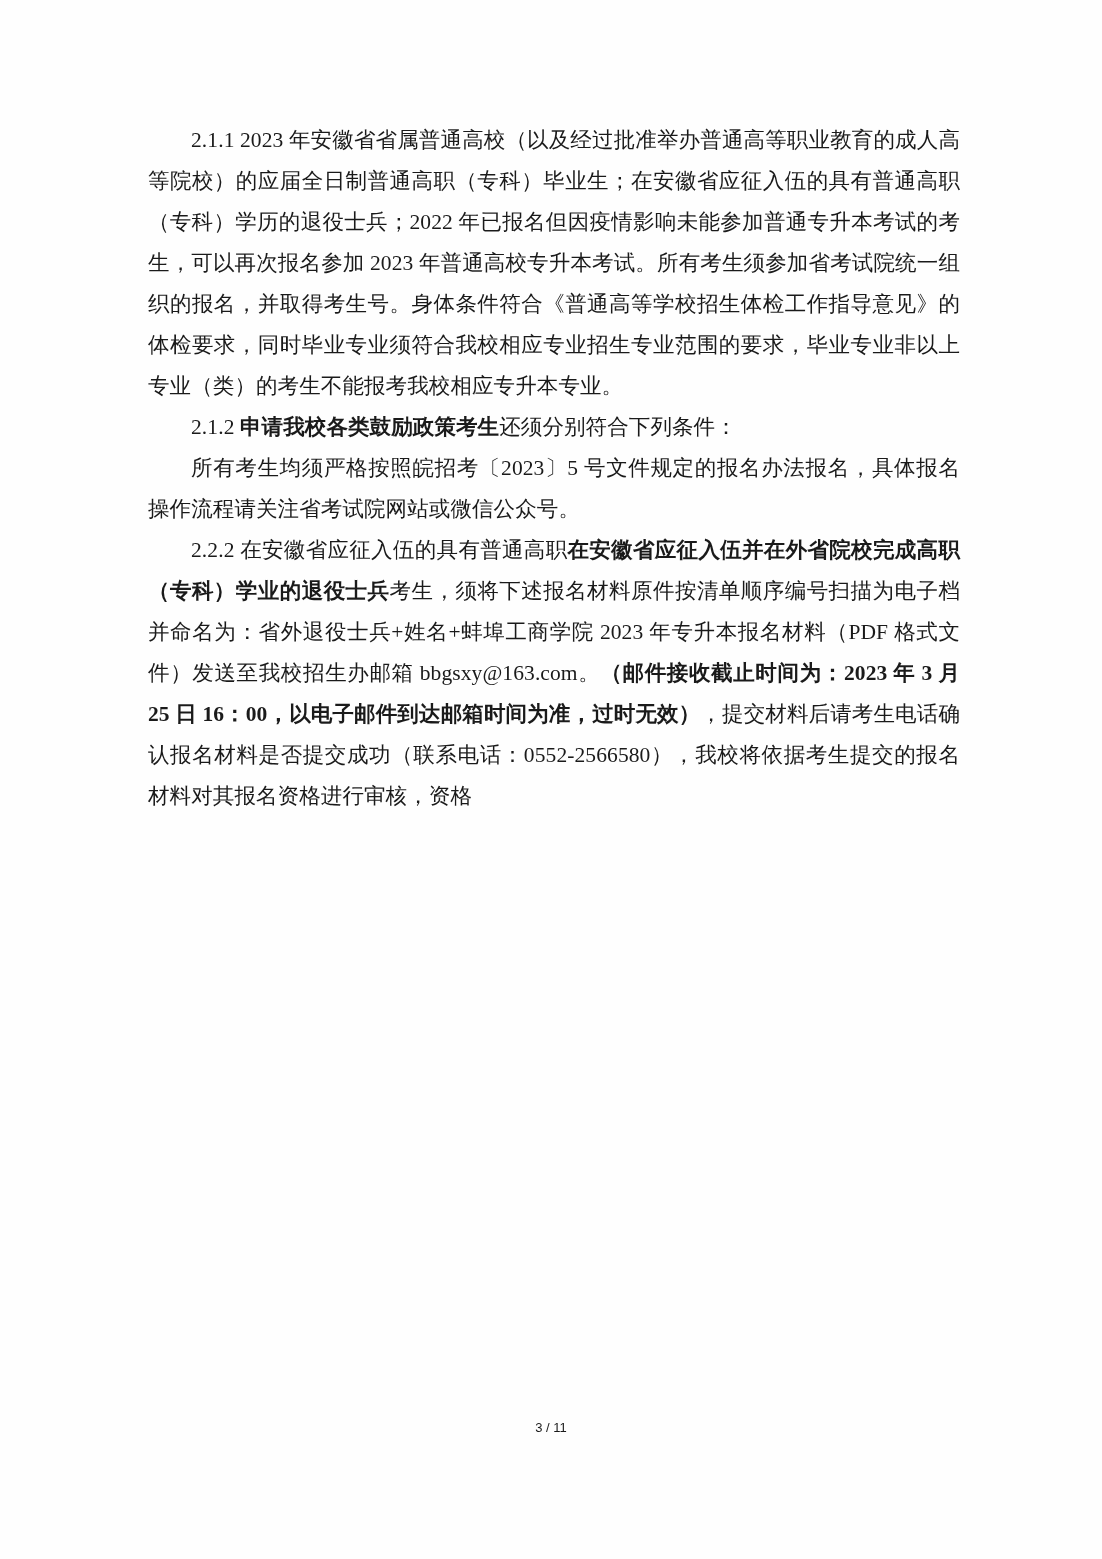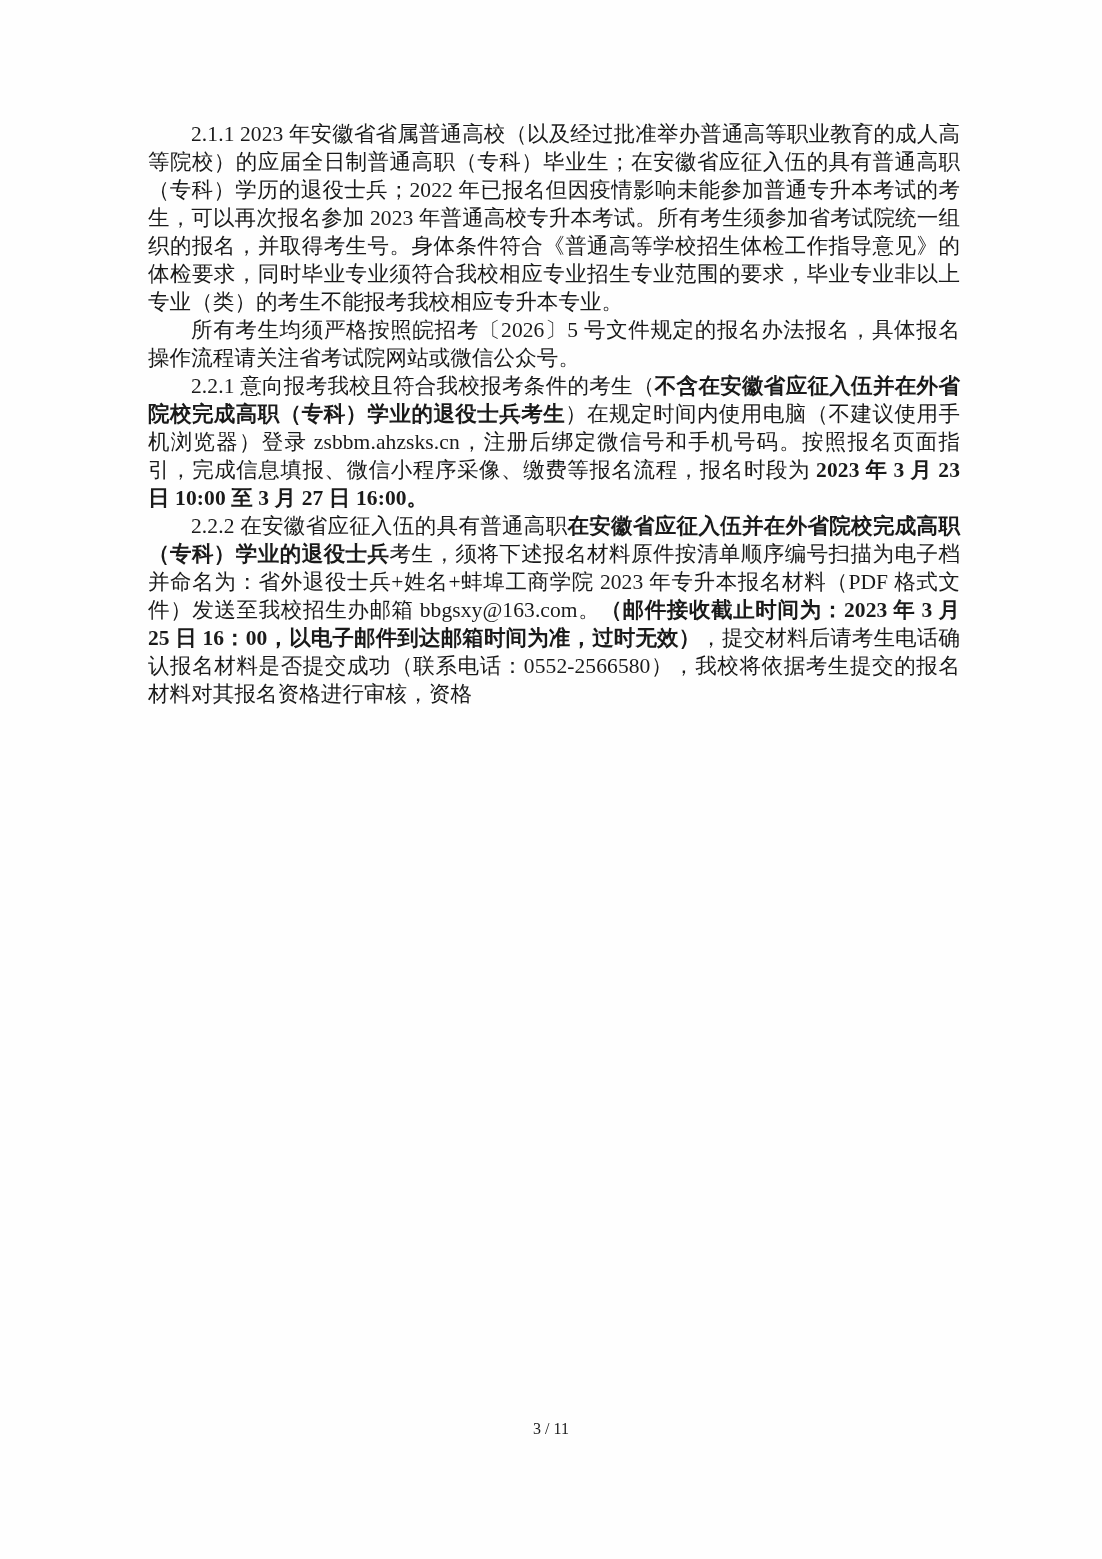--- a/index.html
+++ b/index.html
@@ -25,46 +25,46 @@
   }
   .content {
     position: absolute;
     left: 148px;
     top: 120px;
     width: 812px;
   }
   p {
     margin: 0;
     font-size: 21.5px;
-    line-height: 28px;
+    line-height: 41px;
     text-align: justify;
     text-justify: inter-ideograph;
     letter-spacing: 0.1px;
   }
   p.indent2 {
     text-indent: 43px;
   }
   b, .b {
     font-weight: bold;
   }
   .footer {
     position: absolute;
     left: 0;
     top: 1420px;
     width: 1102px;
     text-align: center;
-    font-size: 16px;
-    font-family: Liberation Serif, serif;
+    font-size: 13px;
+    font-family: Liberation Sans, sans-serif;
     color: #1a1a1a;
   }
 </style>
 </head>
 <body>
 
 <div class="page">
   <div class="content" id="body-content">
       <p class="indent2"><span>2.1.1 2023 年安徽省省属普通高校（以及经过批准举办普通高等职业教育的成人高等院校）的应届全日制普通高职（专科）毕业生；在安徽省应征入伍的具有普通高职（专科）学历的退役士兵；2022 年已报名但因疫情影响未能参加普通专升本考试的考生，可以再次报名参加 2023 年普通高校专升本考试。所有考生须参加省考试院统一组织的报名，并取得考生号。身体条件符合《普通高等学校招生体检工作指导意见》的体检要求，同时毕业专业须符合我校相应专业招生专业范围的要求，毕业专业非以上专业（类）的考生不能报考我校相应专升本专业。</span></p>
-      <p class="indent2"><span>所有考生均须严格按照皖招考〔2026〕5 号文件规定的报名办法报名，具体报名操作流程请关注省考试院网站或微信公众号。</span></p>
-      <p class="indent2"><span>2.2.1 意向报考我校且符合我校报考条件的考生（</span><span class="b">不含在安徽省应征入伍并在外省院校完成高职（专科）学业的退役士兵考生</span><span>）在规定时间内使用电脑（不建议使用手机浏览器）登录 zsbbm.ahzsks.cn，注册后绑定微信号和手机号码。按照报名页面指引，完成信息填报、微信小程序采像、缴费等报名流程，报名时段为 </span><span class="b">2023 年 3 月 23 日 10:00 至 3 月 27 日 16:00。</span></p>
+      <p class="indent2"><span>2.1.2 </span><span class="b">申请我校各类鼓励政策考生</span><span>还须分别符合下列条件：</span></p>
+      <p class="indent2"><span>所有考生均须严格按照皖招考〔2023〕5 号文件规定的报名办法报名，具体报名操作流程请关注省考试院网站或微信公众号。</span></p>
       <p class="indent2"><span>2.2.2 在安徽省应征入伍的具有普通高职</span><span class="b">在安徽省应征入伍并在外省院校完成高职（专科）学业的退役士兵</span><span>考生，须将下述报名材料原件按清单顺序编号扫描为电子档并命名为：省外退役士兵+姓名+蚌埠工商学院 2023 年专升本报名材料（PDF 格式文件）发送至我校招生办邮箱 bbgsxy@163.com。</span><span class="b">（邮件接收截止时间为：2023 年 3 月 25 日 16：00，以电子邮件到达邮箱时间为准，过时无效）</span><span>，提交材料后请考生电话确认报名材料是否提交成功（联系电话：0552-2566580），我校将依据考生提交的报名材料对其报名资格进行审核，资格</span></p>
     </div>
   <div class="footer">3 / 11</div>
 </div>
 
 </body></html>

